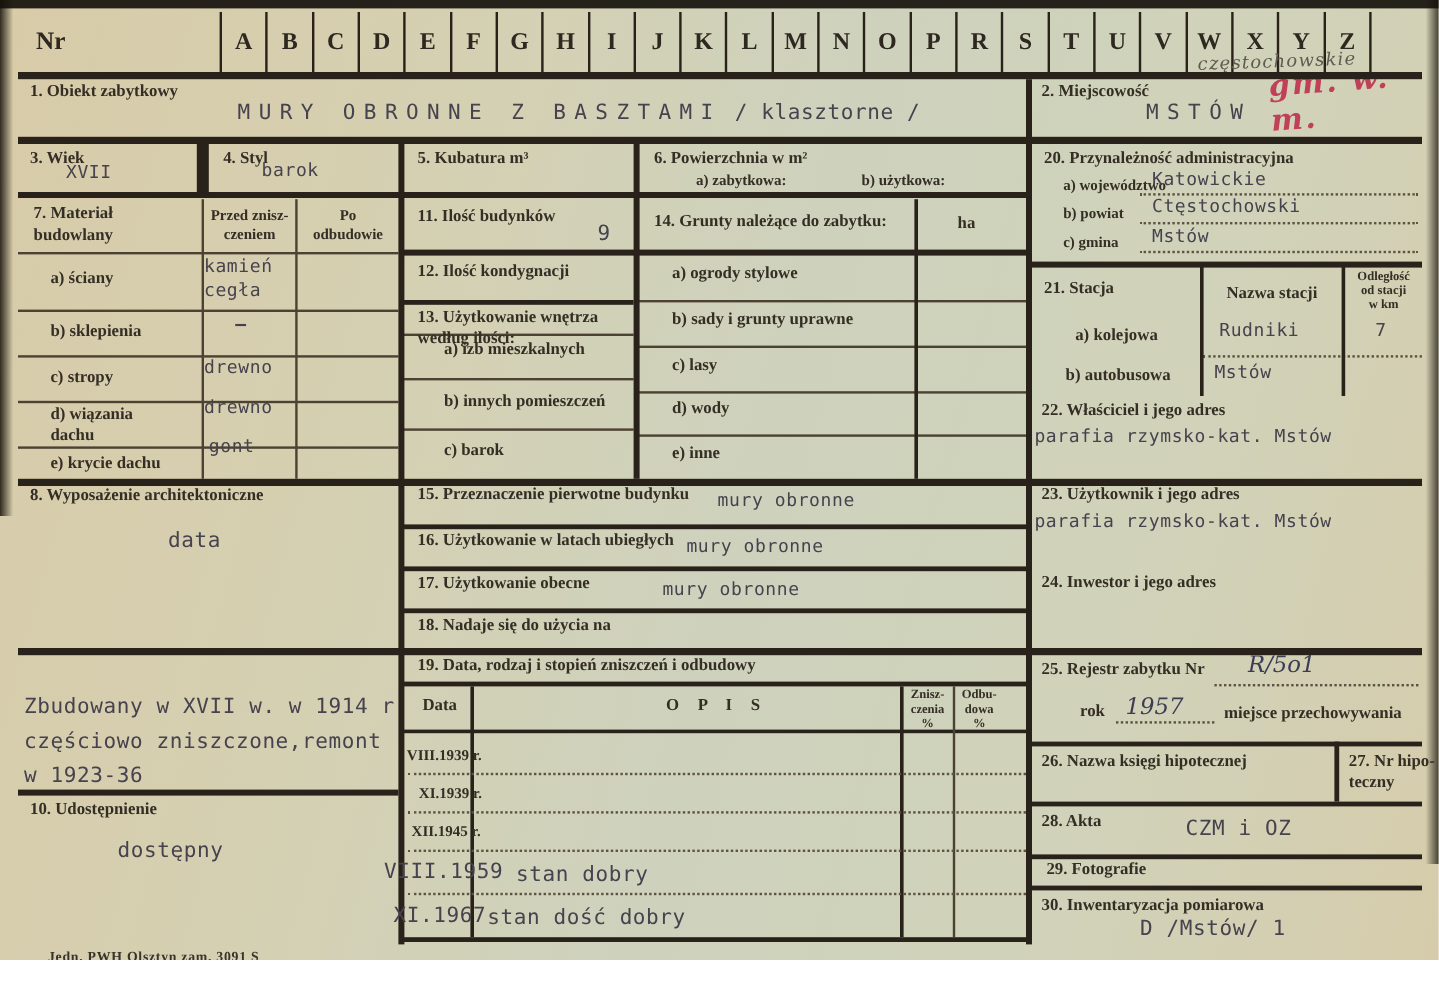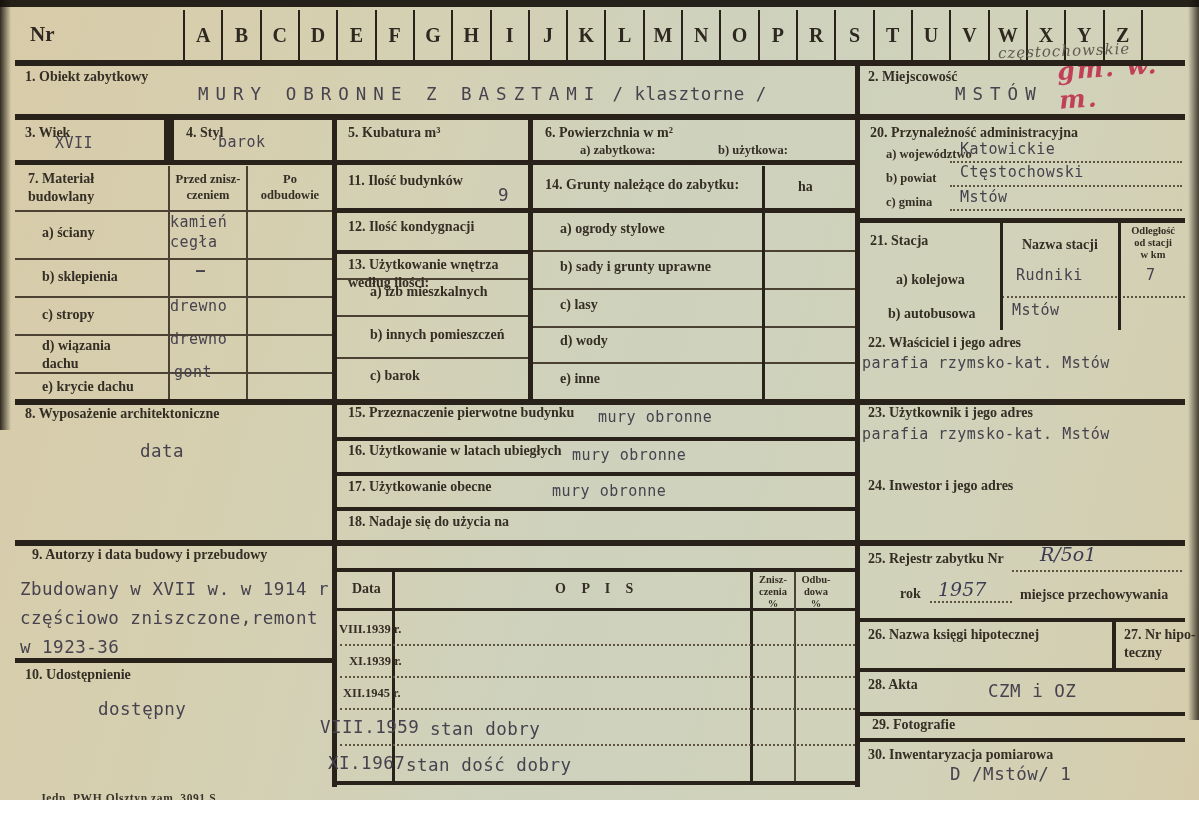--- a/index.html
+++ b/index.html
@@ -209,27 +209,27 @@
   <div class="lbl" style="left:348px;top:442px">16. Użytkowanie w latach ubiegłych</div>
   <div class="type" style="left:572px;top:446px">mury obronne</div>
   <div class="lbl" style="left:348px;top:478px">17. Użytkowanie obecne</div>
   <div class="type" style="left:552px;top:482px">mury obronne</div>
   <div class="lbl" style="left:348px;top:513px">18. Nadaje się do użycia na</div>
 
   <div class="lbl" style="left:868px;top:404px">23. Użytkownik i jego adres</div>
   <div class="type" style="left:862px;top:425px">parafia rzymsko-kat. Mstów</div>
   <div class="lbl" style="left:868px;top:477px">24. Inwestor i jego adres</div>
 
-  <div class="lbl" style="left:32px;top:546px">9. Autorzy i data budowy i przebudowy</div>
   <div class="type big" style="left:20px;top:575px;line-height:1.65">Zbudowany w XVII w. w 1914 r
 częściowo zniszczone,remont
 w 1923-36</div>
   <div class="lbl" style="left:25px;top:666px">10. Udostępnienie</div>
   <div class="type big" style="left:98px;top:698px">dostępny</div>
 
+  <div class="lbl" style="left:348px;top:546px">19. Data, rodzaj i stopień zniszczeń i odbudowy</div>
   <div class="lbl" style="left:352px;top:580px">Data</div>
   <div class="lbl" style="left:555px;top:580px;letter-spacing:6px">O P I S</div>
   <div class="lbl xs" style="left:752px;top:574px;width:42px">Znisz-
 czenia
 %</div>
   <div class="lbl xs" style="left:796px;top:574px;width:40px">Odbu-
 dowa
 %</div>
   <i class="dot" style="left:340px;top:644px;width:515px"></i>
   <i class="dot" style="left:340px;top:676px;width:515px"></i>

